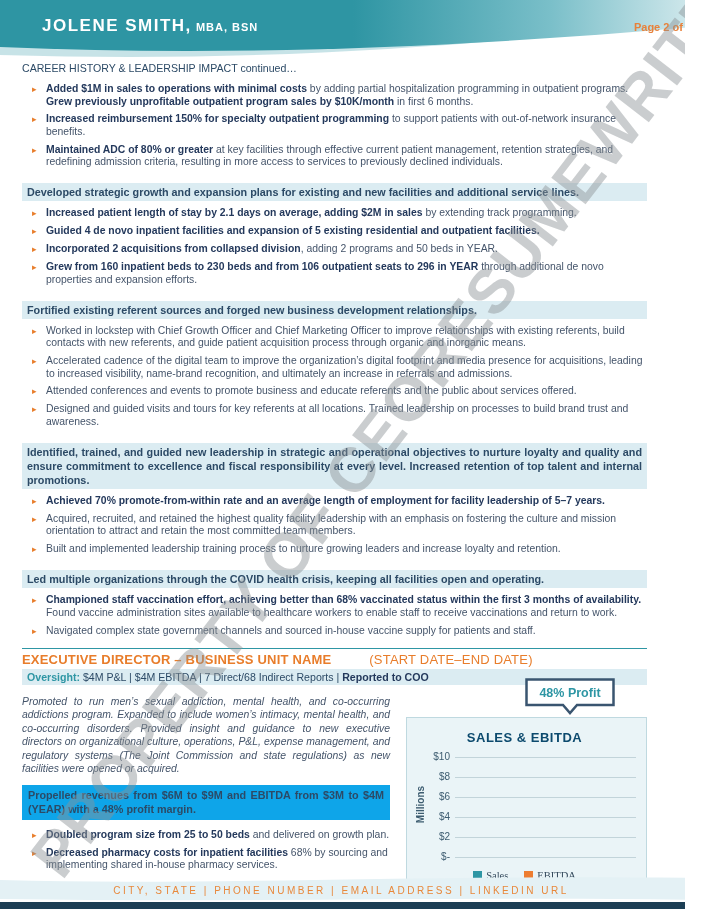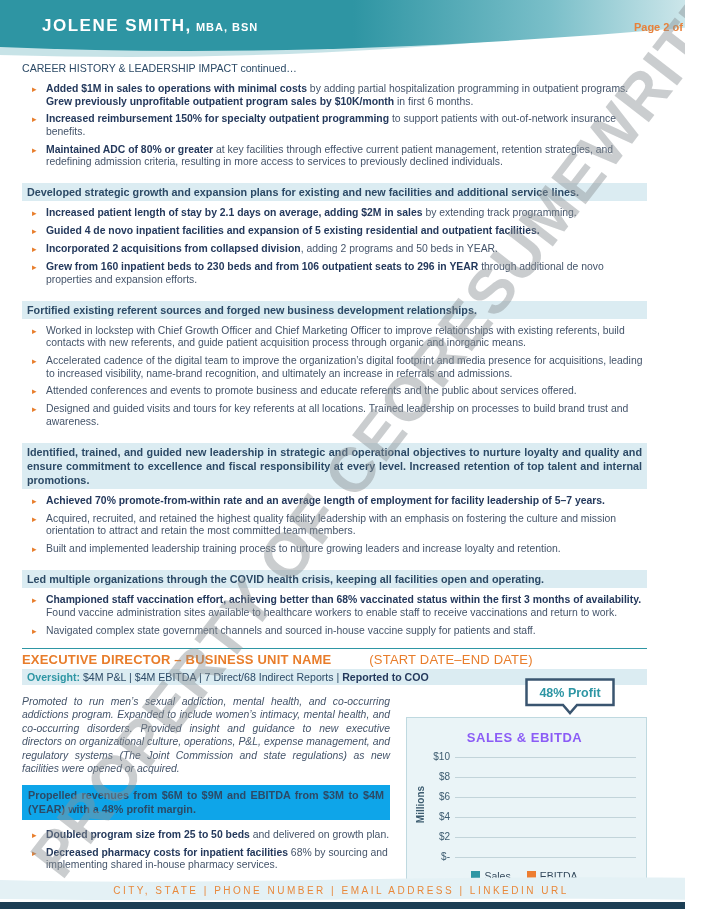--- a/index.html
+++ b/index.html
@@ -29,34 +29,34 @@
   .oversight{background:#DBECF2;font-size:10.6px;padding:2px 5px;margin:0 0 8px 0;color:#2C4A66;}
   .ov-label{color:#2E96A4;font-weight:bold;}
   .cols{display:flex;gap:16px;align-items:flex-start;}
   .col-left{width:368px;flex:none;}
   .col-right{flex:1;position:relative;}
   .summary{font-style:italic;font-size:10.4px;line-height:1.3;color:#44546A;text-align:justify;margin:2px 0 9px 0;}
   .highlight{background:#0ea5e9;font-weight:bold;font-size:10.8px;line-height:1.35;color:#2C4A66;
              text-align:justify;padding:3px 6px;margin:0 0 9px 0;}
   
   .chart-box{margin-top:24px;background:#EAF4F7;border:1px solid #BFD9E0;padding:10px 10px 8px 6px;}
-  .chart-title{text-align:center;font-weight:bold;font-size:13px;color:#8b5cf6;letter-spacing:.5px;margin:2px 0 12px 0;}
+  .chart-title{text-align:center;font-weight:bold;font-size:13px;color:#0c4a6e;letter-spacing:.5px;margin:2px 0 12px 0;}
   .chart-area{display:flex;}
   .ylab{width:14px;flex:none;position:relative;}
   .ylab span{position:absolute;left:-28px;top:42px;transform:rotate(-90deg);transform-origin:center;
              font-size:10px;font-weight:bold;color:#3D5C70;width:70px;text-align:center;display:block;}
   .yticks{width:28px;flex:none;position:relative;height:100px;}
   .yticks span{position:absolute;right:5px;transform:translateY(-55%);font-size:10px;color:#3D5C70;}
   .plot{position:relative;flex:1;height:100px;border-top:1px solid #C2D4DA;
         background-image:linear-gradient(to top,#C2D4DA 1px,rgba(0,0,0,0) 1px);background-size:100% 20%;}
   .bars{position:absolute;left:0;right:0;top:0;bottom:0;display:flex;align-items:flex-end;justify-content:space-evenly;}
   .bar-group{display:flex;align-items:flex-end;gap:5px;}
   .bar{width:21px;box-shadow:3px 2px 3px rgba(90,110,120,.35);}
   .legend{display:flex;justify-content:center;gap:16px;margin-top:12px;font-size:10.5px;color:#33495C;}
-  .legend-item{display:flex;align-items:center;}
+  .legend-item{display:flex;align-items:center;font-family:Liberation Serif, serif;}
   .sw{width:9px;height:9px;display:inline-block;margin-right:4px;}
   .badge{position:absolute;top:-15px;right:32px;width:90px;height:38px;}
   
   .watermark{position:absolute;left:16px;top:846px;transform:rotate(-52.3deg);transform-origin:0 0;
              font-size:63px;font-weight:bold;letter-spacing:1px;color:#8C9296;opacity:.45;
              white-space:nowrap;z-index:60;pointer-events:none;}
   
   .footer{position:absolute;left:0;right:0;bottom:0;height:40px;}
   .footer svg{position:absolute;bottom:7px;left:0;display:block;}
   .footer-text{position:absolute;bottom:13px;left:0;right:3px;text-align:center;font-size:10px;font-weight:normal;

